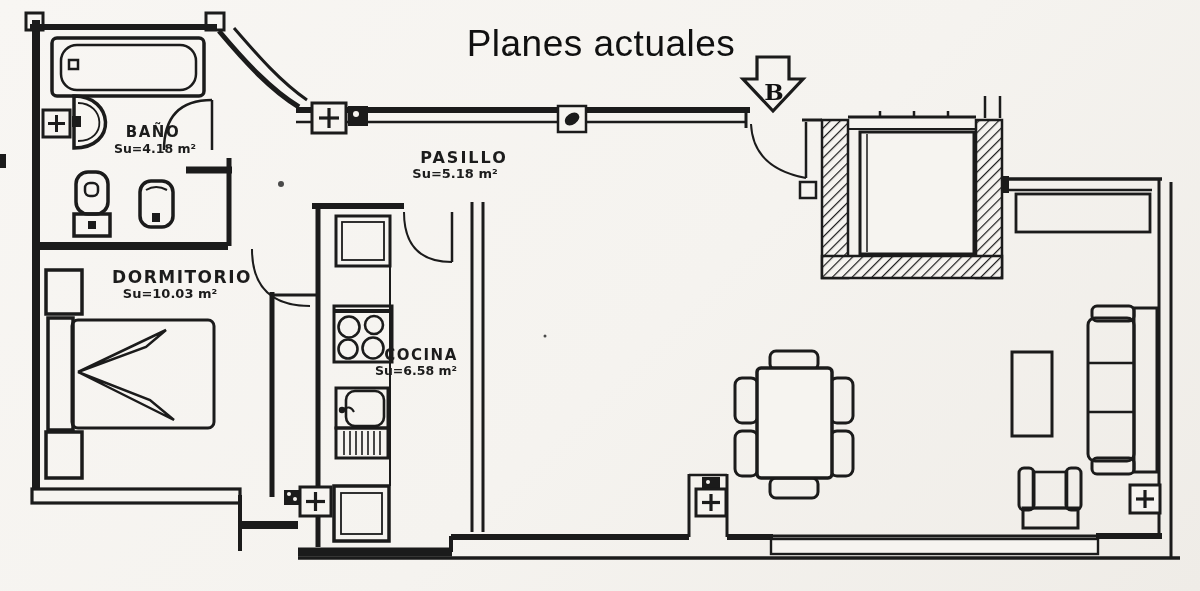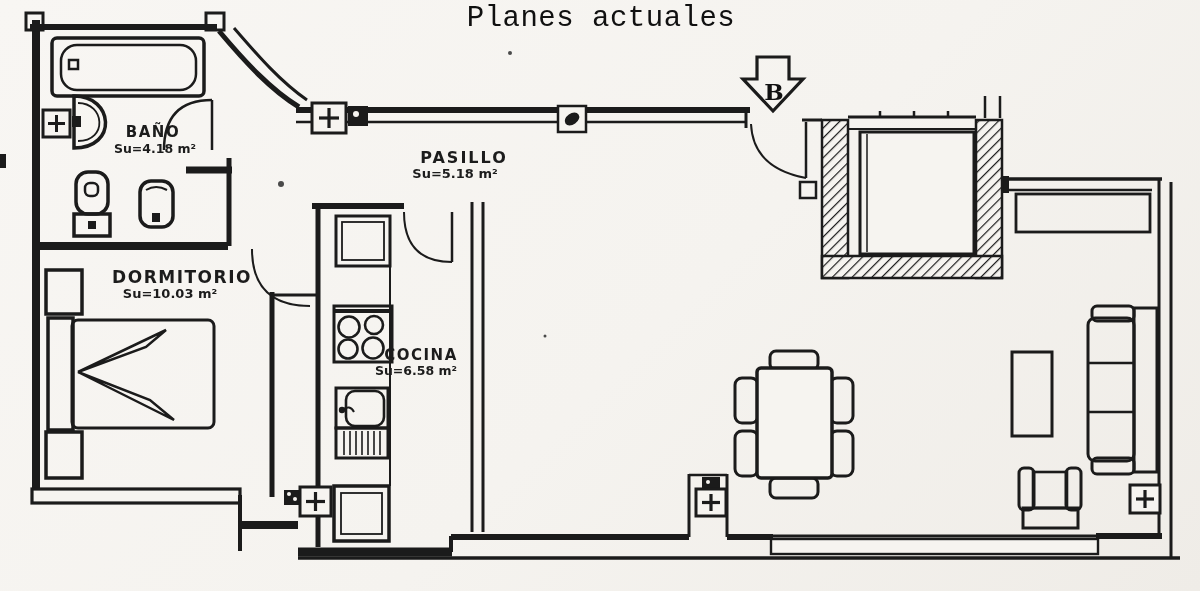--- a/index.html
+++ b/index.html
@@ -3,23 +3,23 @@
 <meta charset="utf-8">
 <style>
   html,body{margin:0;padding:0;background:#e8e6e2;}
   #stage{
     position:relative;width:1200px;height:591px;overflow:hidden;
     background:linear-gradient(135deg,#f8f6f3 0%,#f5f3ef 55%,#efece7 100%);
     font-family:"Liberation Sans", sans-serif;
   }
   svg{position:absolute;left:0;top:0;}
   #title{
-    position:absolute;left:601px;top:18px;transform:translate(-50%,-50%);
-    font-size:29px;font-weight:400;color:#101010;letter-spacing:.5px;
-    font-family:Liberation Mono, monospace;white-space:nowrap;
+    position:absolute;left:601px;top:44px;transform:translate(-50%,-50%);
+    font-size:37px;font-weight:400;color:#101010;letter-spacing:.5px;
+    font-family:Liberation Sans, sans-serif;white-space:nowrap;
   }
   #north-b{
     position:absolute;left:774px;top:91px;transform:translate(-50%,-50%);
     font-size:23px;font-weight:700;color:#111;
     font-family:"DejaVu Serif", serif;
   }
   text.svglbl{font-family:"DejaVu Sans", sans-serif;fill:#1c1c1c;}
 </style>
 </head>
 <body>

